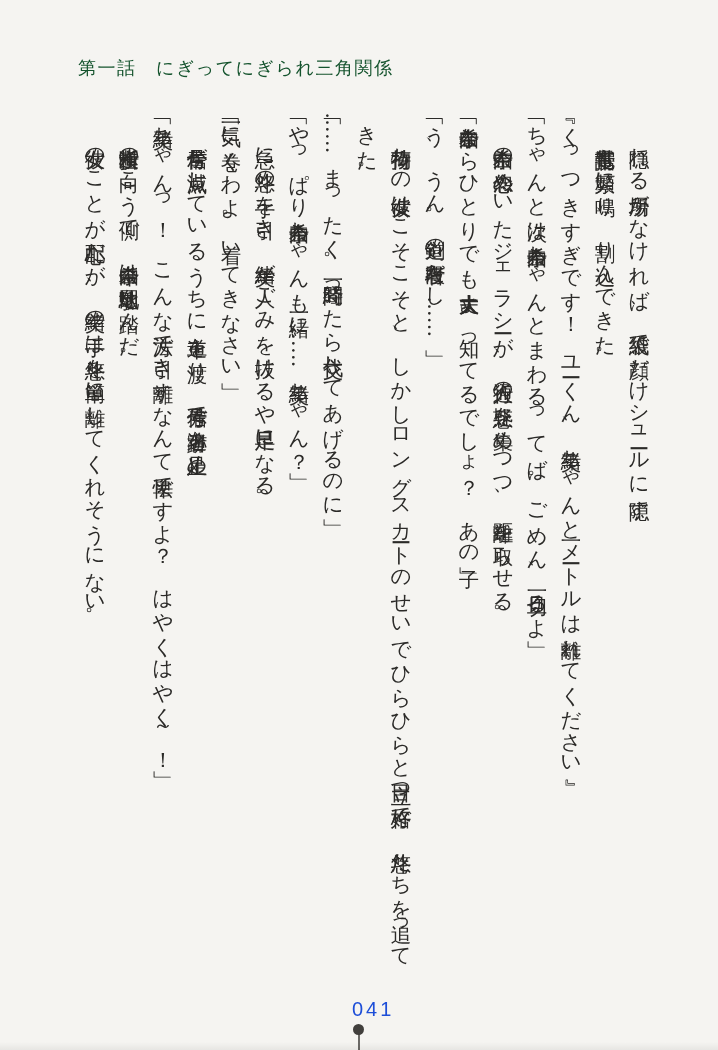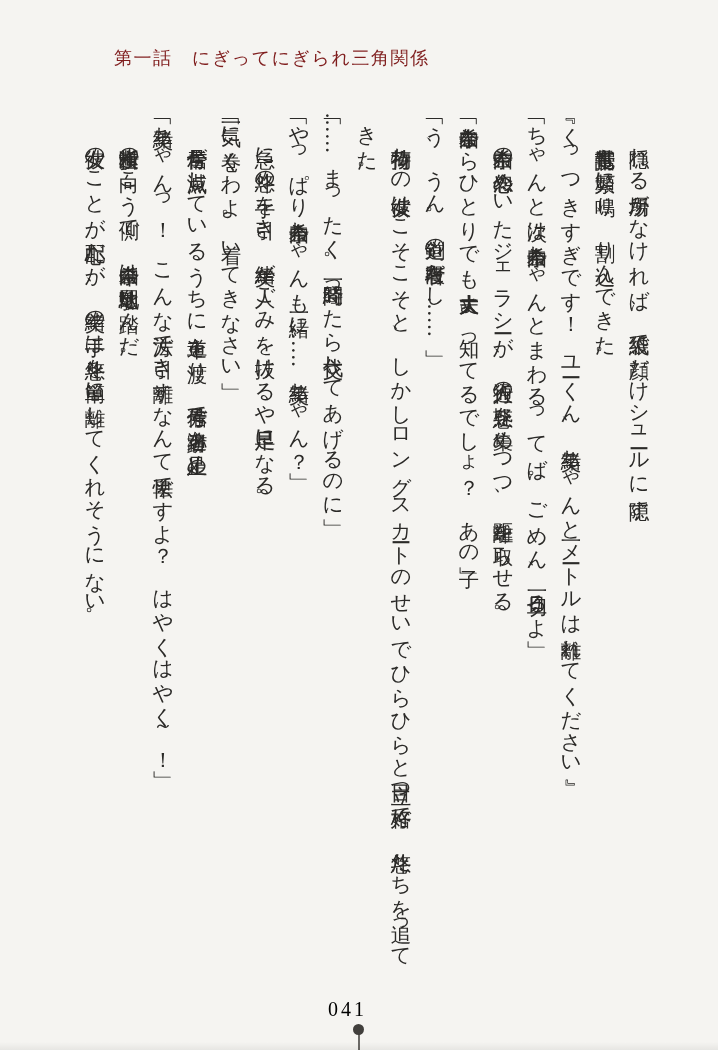--- a/index.html
+++ b/index.html
@@ -24,26 +24,25 @@
     content: "";
     position: absolute;
     left: 0; right: 0; bottom: 0;
     height: 8px;
     background: linear-gradient(to bottom, rgba(0,0,0,0), rgba(0,0,0,0.06));
     pointer-events: none;
   }
   .chapter-header {
     position: absolute;
     left: 78px;
-    top: 46px;
+    top: 56px;
     font-size: 18px;
     letter-spacing: 1.5px;
     white-space: nowrap;
-    color: #7f1d1d;
-    margin-left: 36px;
+    color: #14532d;
   }
   .body-text {
     position: absolute;
     top: 112px;
     right: 62px;
     height: 846px;
     writing-mode: vertical-rl;
     text-orientation: mixed;
     font-size: 20.5px;
     line-height: 34px;
@@ -52,26 +51,26 @@
   }
   .body-text p {
     margin: 0;
     padding: 0;
   }
   .body-text p.narration {
     text-indent: 1em;
   }
   .page-number {
     position: absolute;
-    left: 328px;
+    left: 352px;
     top: 998px;
-    font-family: Liberation Serif, serif;
+    font-family: Liberation Sans, sans-serif;
     font-size: 20px;
     letter-spacing: 3px;
-    color: #000000;
+    color: #1d4ed8;
   }
   .binding-dot {
     position: absolute;
     left: 353px;
     top: 1024px;
     width: 11px;
     height: 11px;
     border-radius: 50%;
     background: #413f3c;
   }

